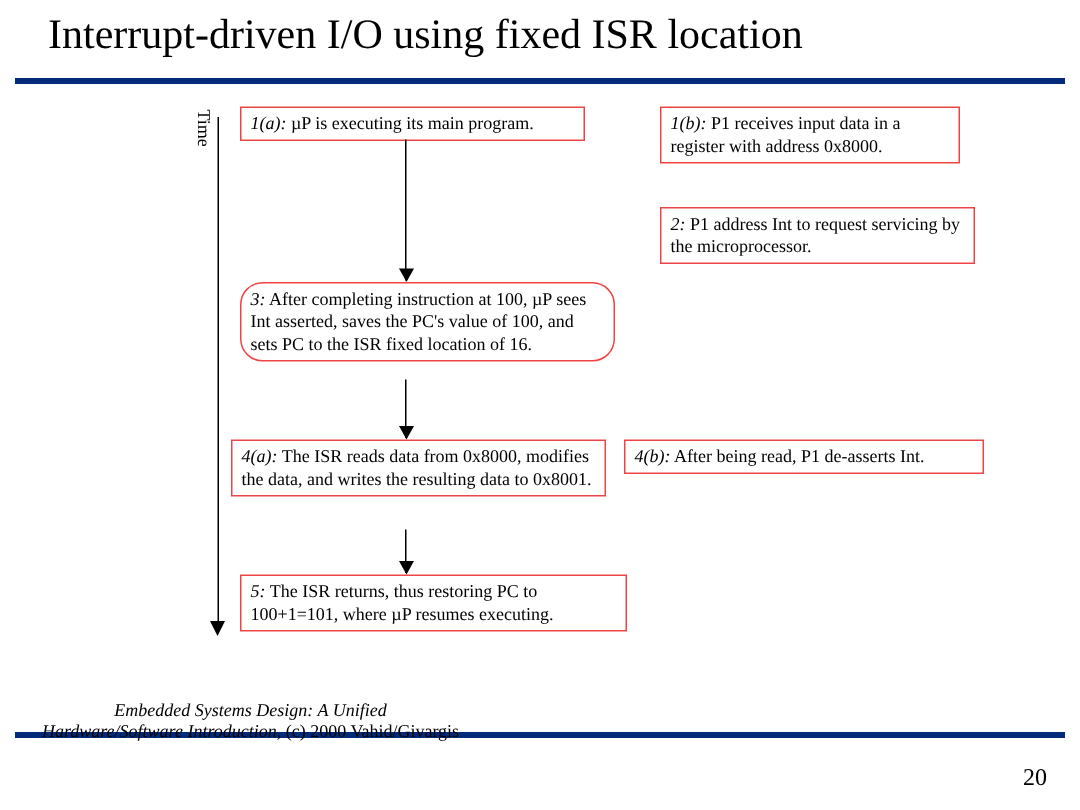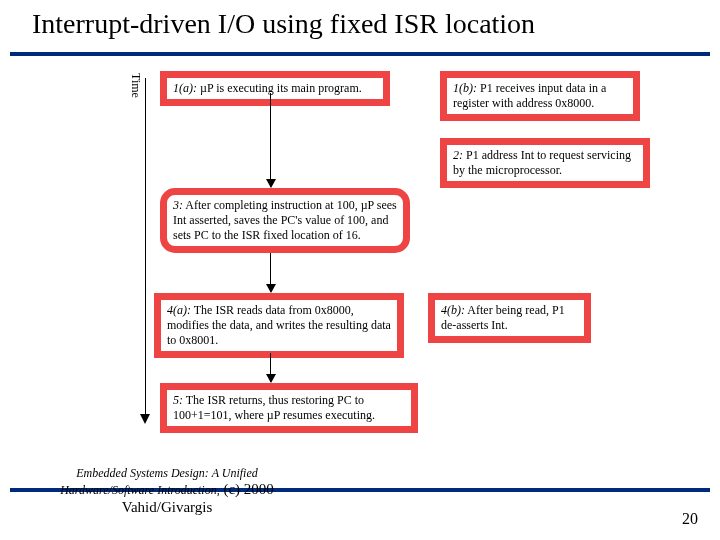--- a/index.html
+++ b/index.html
@@ -39,33 +39,33 @@
   .time-arrow {
     position: absolute;
     left: 130px; top: 346px;
     width: 0; height: 0;
     border-left: 5px solid transparent;
     border-right: 5px solid transparent;
     border-top: 10px solid #000;
   }
   .node {
     position: absolute;
-    border: 7px solid #ef4444;
+    border: 1px solid #ef4444;
     background: #fff;
     padding: 3px 6px;
     line-height: 1.25;
   }
   .node .lead { font-style: italic; }
   
   .n1a { left: 150px; top: 3px;   width: 230px; }
   .n1b { left: 430px; top: 3px;   width: 200px; }
   .n2  { left: 430px; top: 70px;  width: 210px; }
   .n3  { left: 150px; top: 120px; width: 250px; border-radius: 15px; }
   .n4a { left: 144px; top: 225px; width: 250px; }
-  .n4b { left: 418px; top: 225px; width: 163px; }
+  .n4b { left: 406px; top: 225px; width: 240px; }
   .n5  { left: 150px; top: 315px; width: 258px; }
   
   .conn {
     position: absolute;
     width: 0; border-left: 1.5px solid #000;
   }
   .conn::after {
     content: "";
     position: absolute; left: -5px; bottom: -1px;
     width: 0; height: 0;
@@ -133,16 +133,16 @@
   <div class="conn c1"></div>
   <div class="conn c2"></div>
   <div class="conn c3"></div>
 </div>
 
 <hr class="hr-bottom">
 
 <div class="footer-row">
   <div class="footer-text">
     <span>Embedded Systems Design: A Unified</span><br>
-    <span>Hardware/Software Introduction,</span><span style="font-style:normal;font-size:15px"> (c) 2000 Vahid/Givargis</span>
+    <span>Hardware/Software Introduction,</span><span style="font-style:normal;font-size:12px"> (c) 2000 Vahid/Givargis</span>
   </div>
   <div class="page-num">20</div>
 </div>
 
 </body></html>

